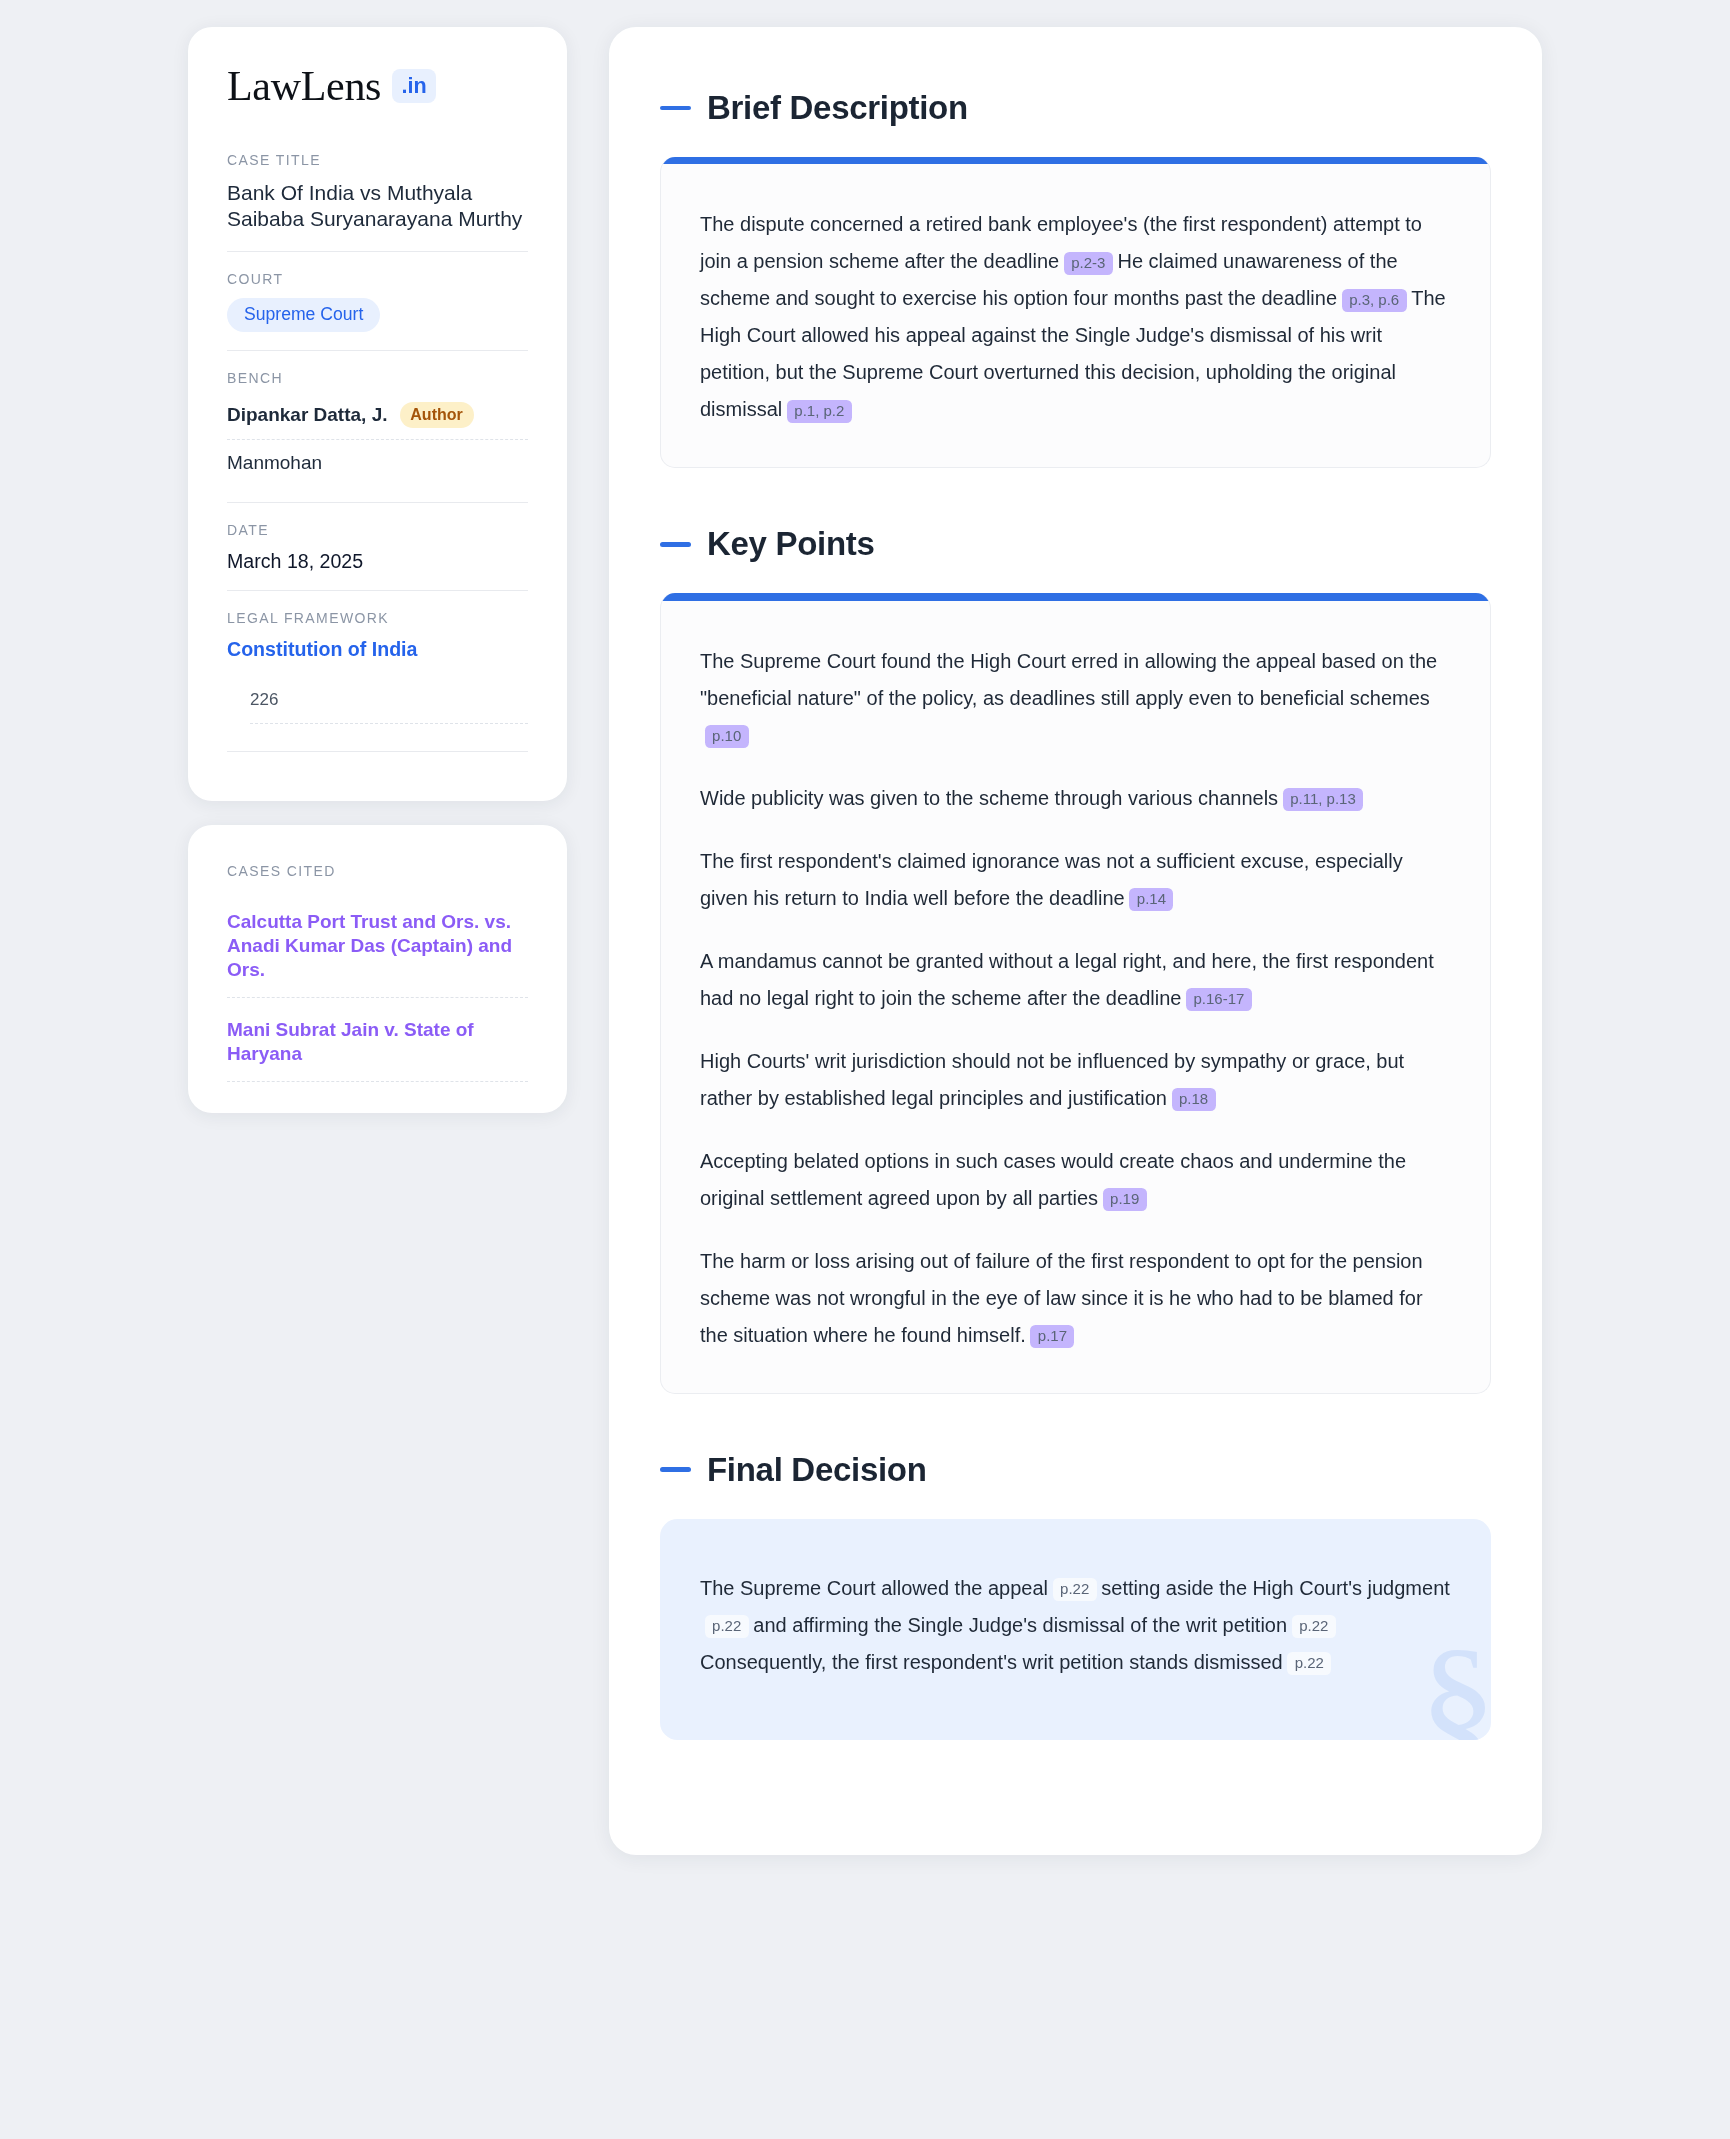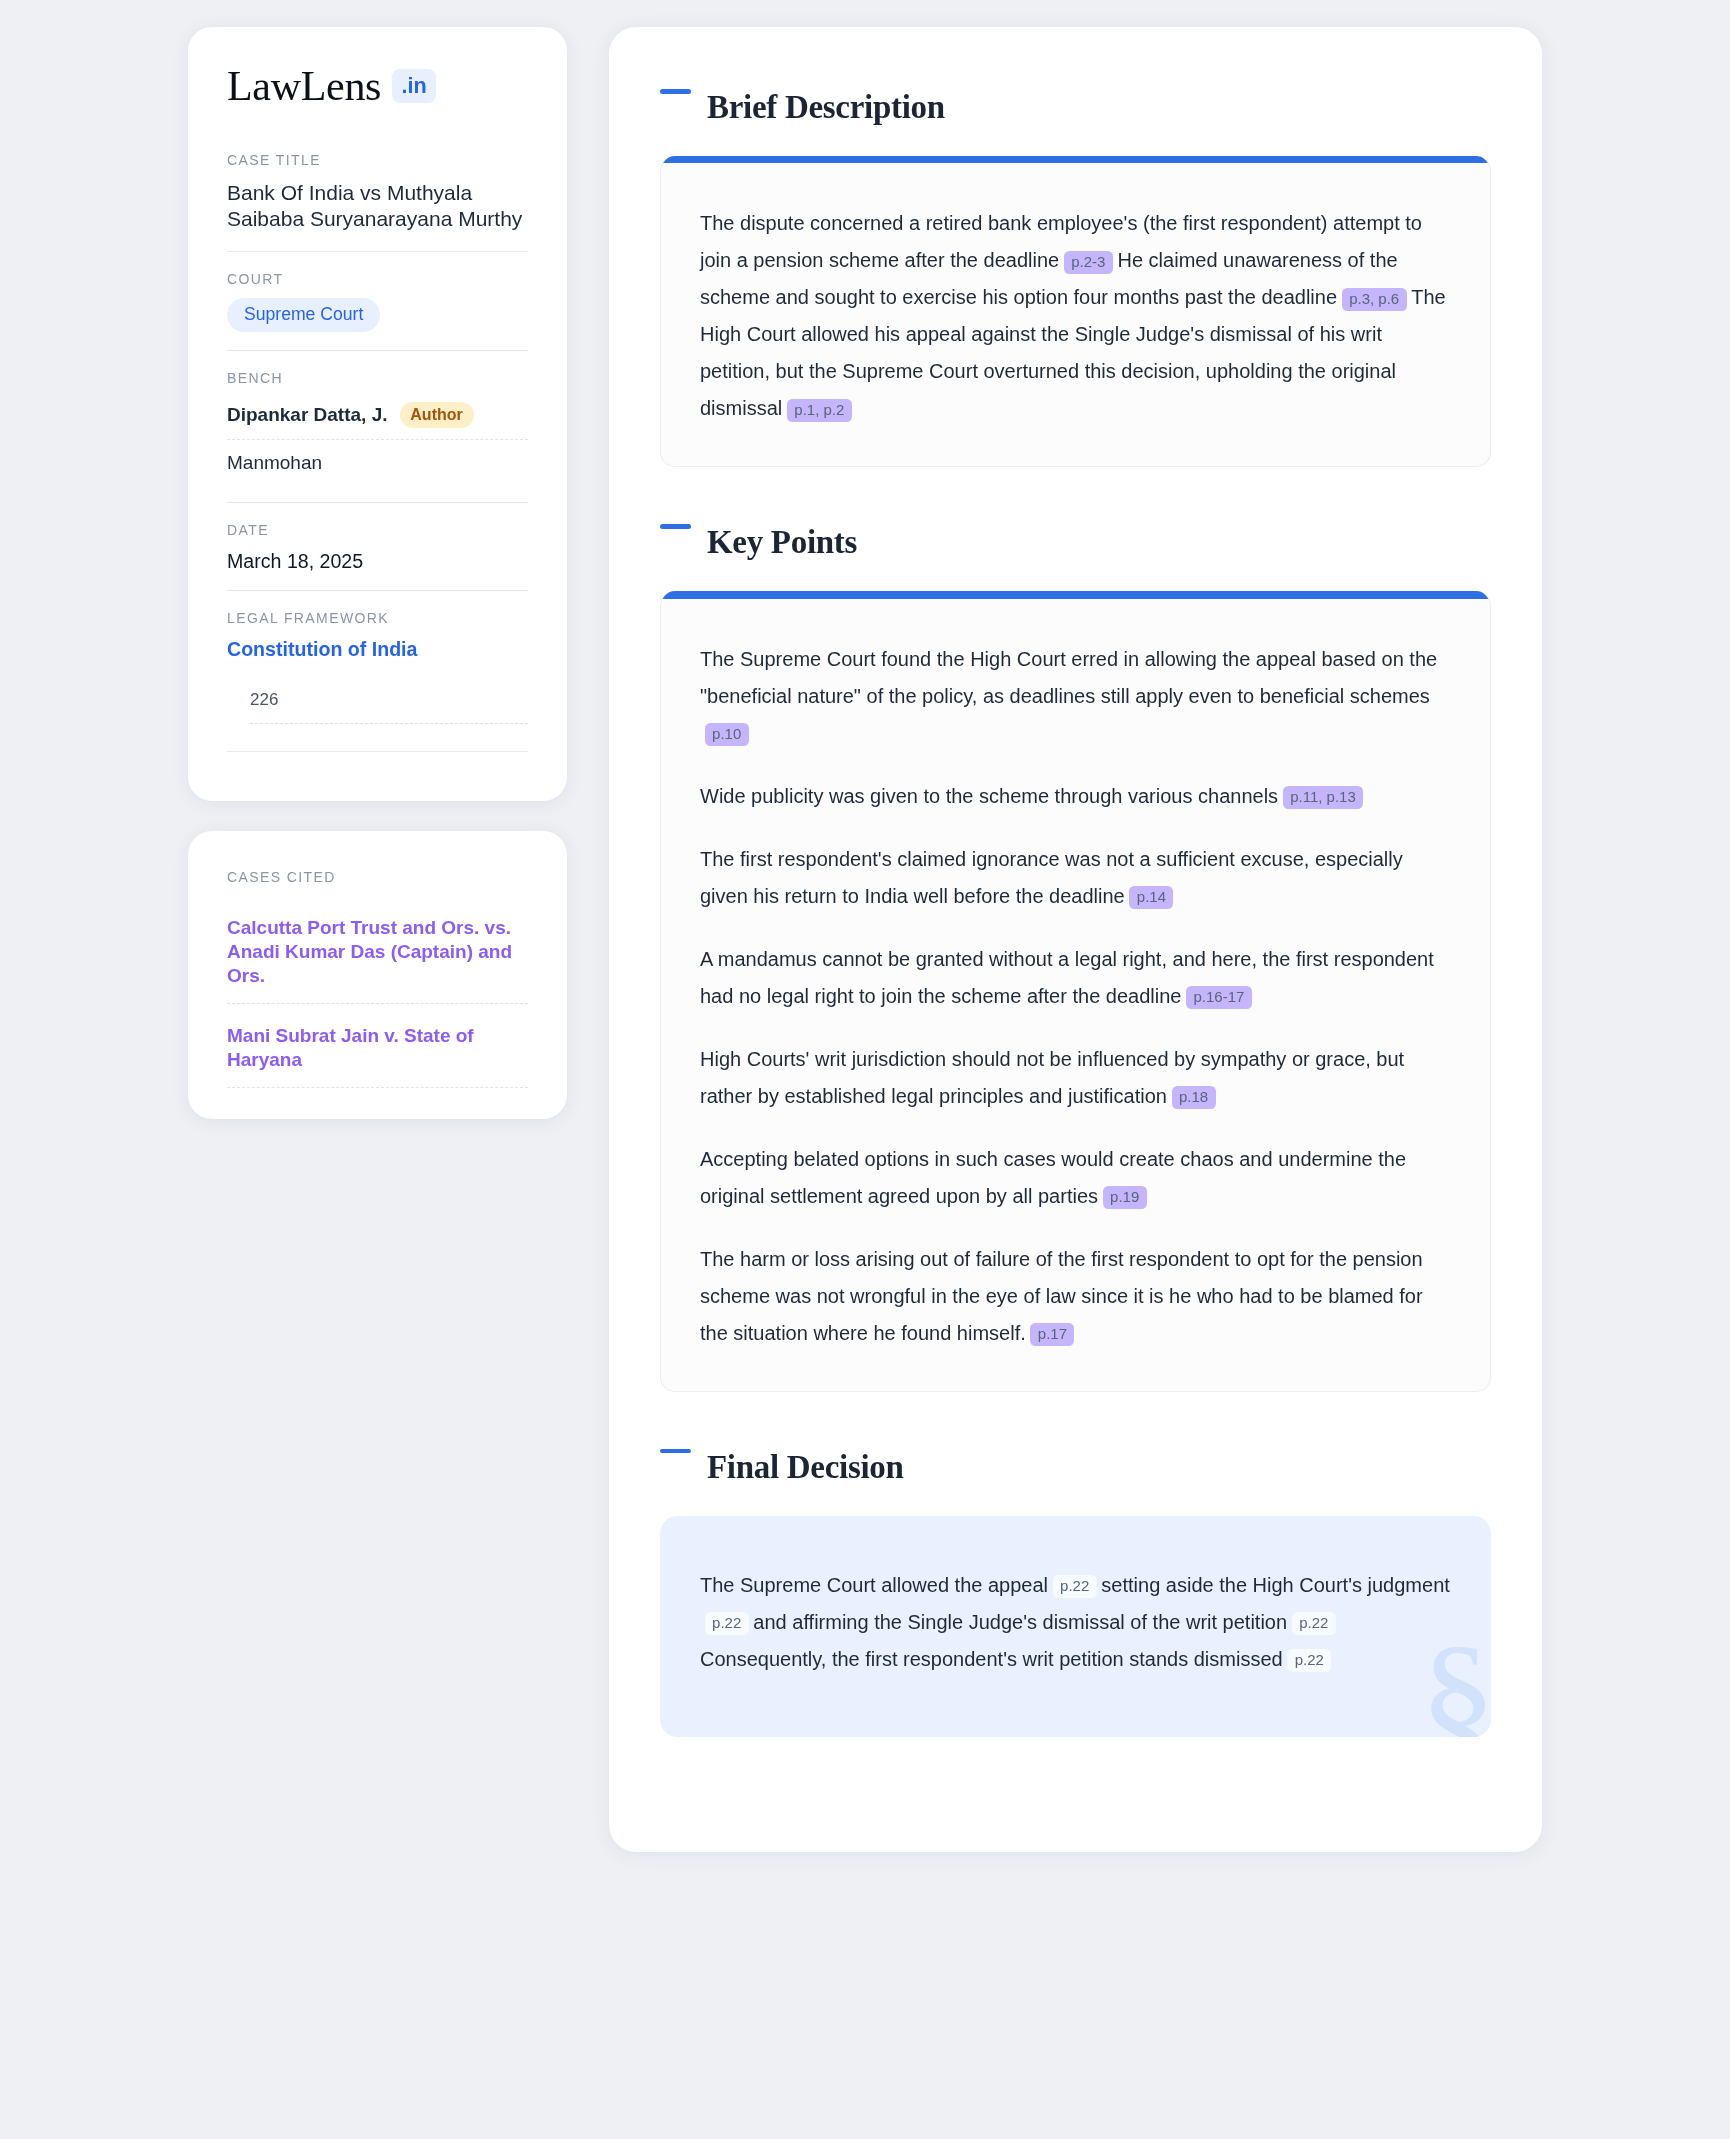--- a/index.html
+++ b/index.html
@@ -19,21 +19,21 @@
     align-items: flex-start;
     padding: 27px 0 0 0;
   }
 
   
   .sidebar {
     width: 379px;
     margin-left: 188px;
     display: flex;
     flex-direction: column;
-    gap: 30px;
+    gap: 24px;
     flex: 0 0 auto;
   }
 
   .side-card {
     background: #ffffff;
     border-radius: 24px;
     box-shadow: 0 2.7px 17.6px rgba(30, 41, 59, 0.07);
     padding: 38px 39px 31px 39px;
   }
 
@@ -155,24 +155,23 @@
     margin-left: 42px;
     width: 933px;
     flex: 0 0 auto;
     padding: 62px 51px 115px 51px;
   }
 
   .section + .section { margin-top: 57px; }
 
   .section-head {
     display: flex;
-    align-items: flex-start;
+    align-items: center;
     gap: 16px;
     margin-bottom: 30px;
-    font-family: Liberation Serif, serif;
   }
   .head-dash {
     width: 31px;
     height: 4.7px;
     border-radius: 2.7px;
     background: #2f6fe4;
     flex: 0 0 auto;
   }
   .head-title {
     font-size: 33px;

